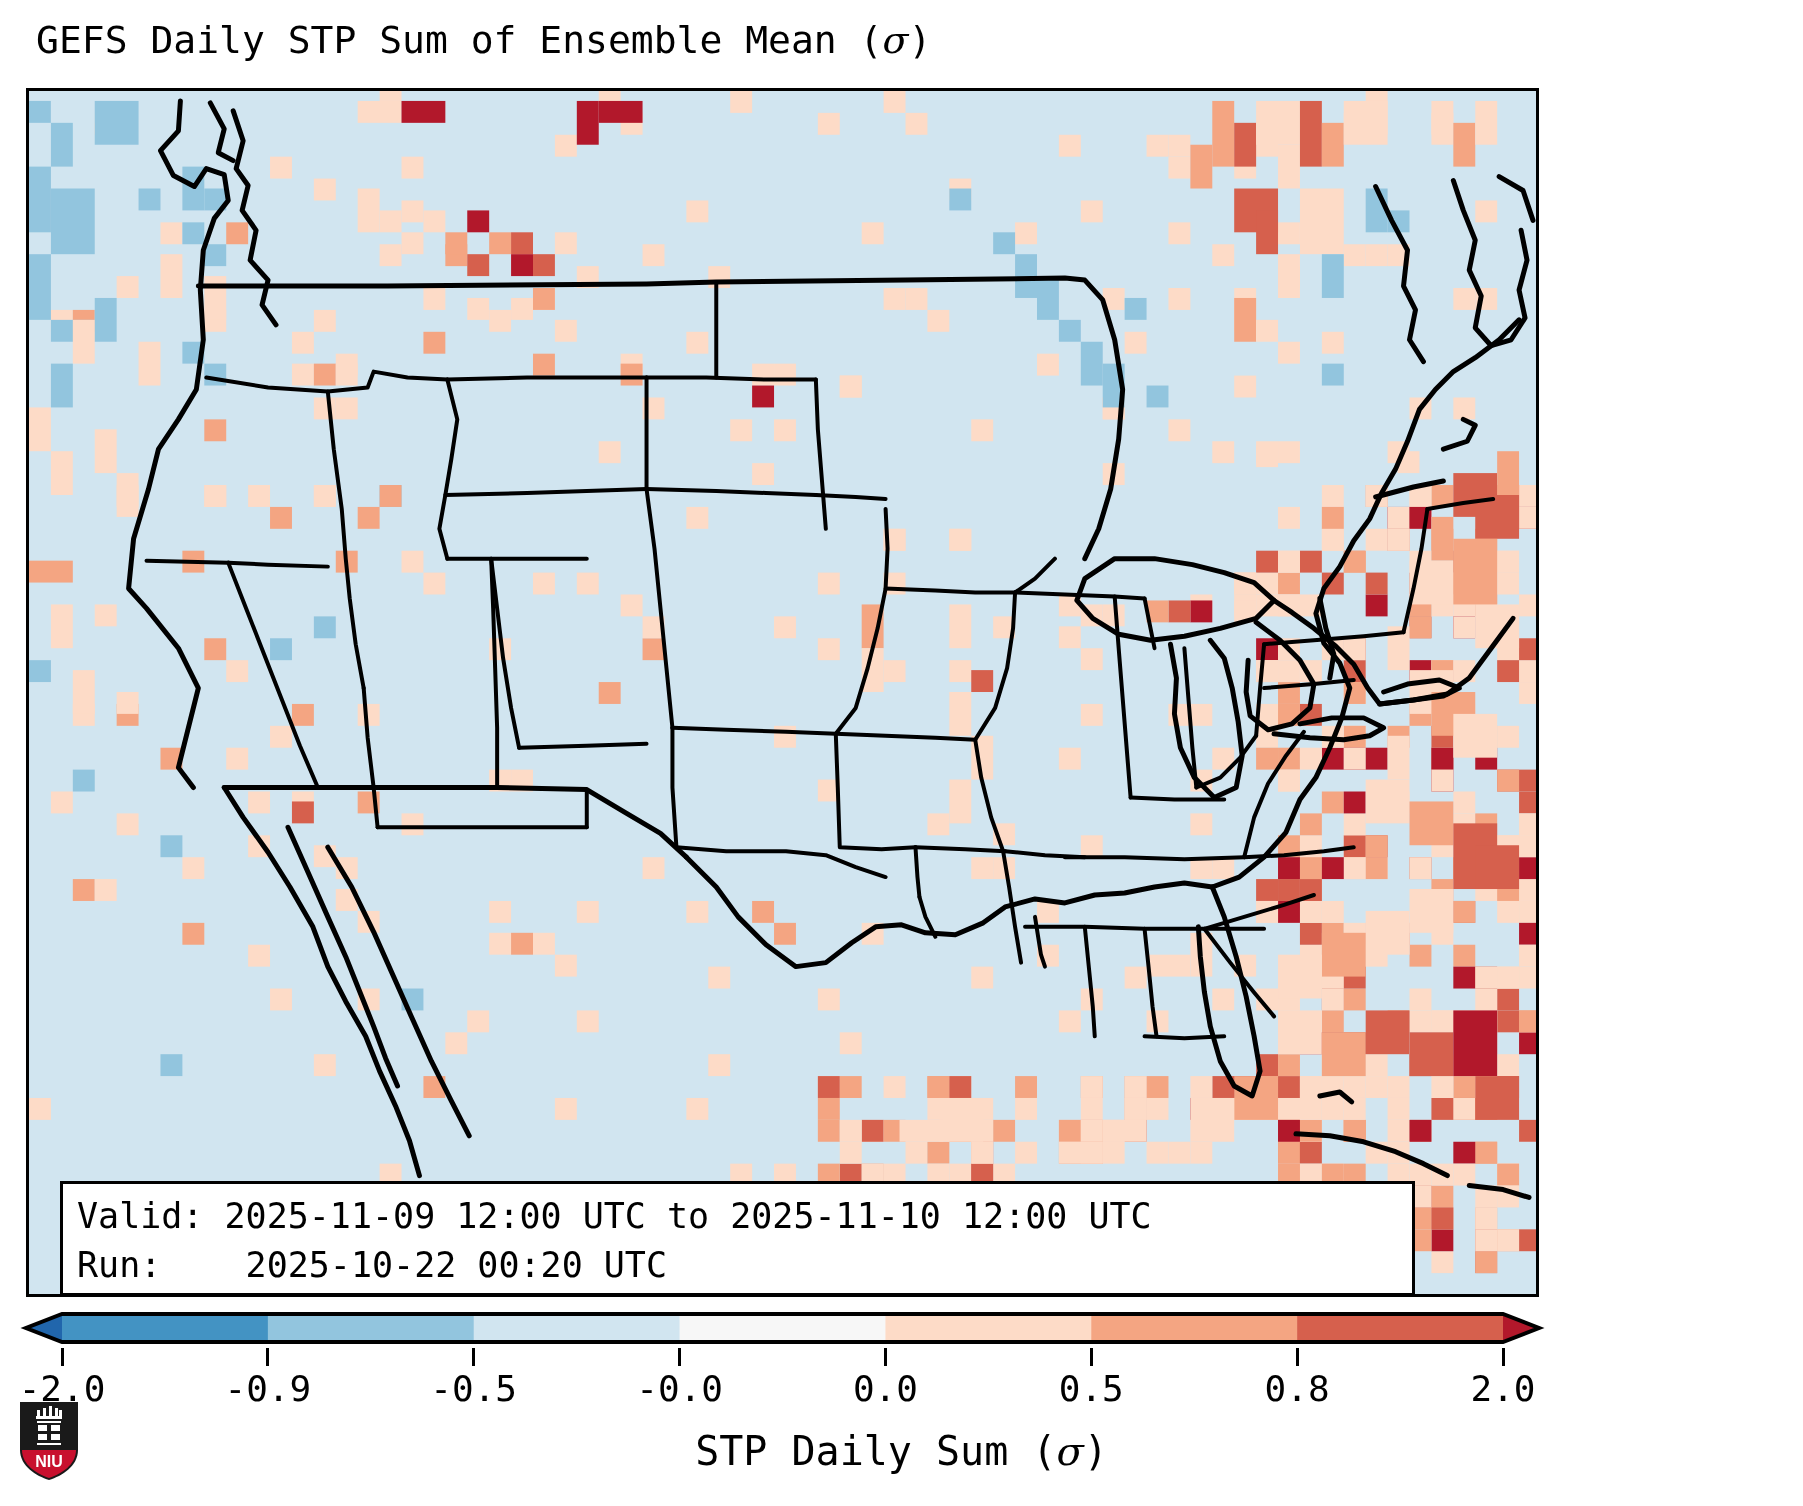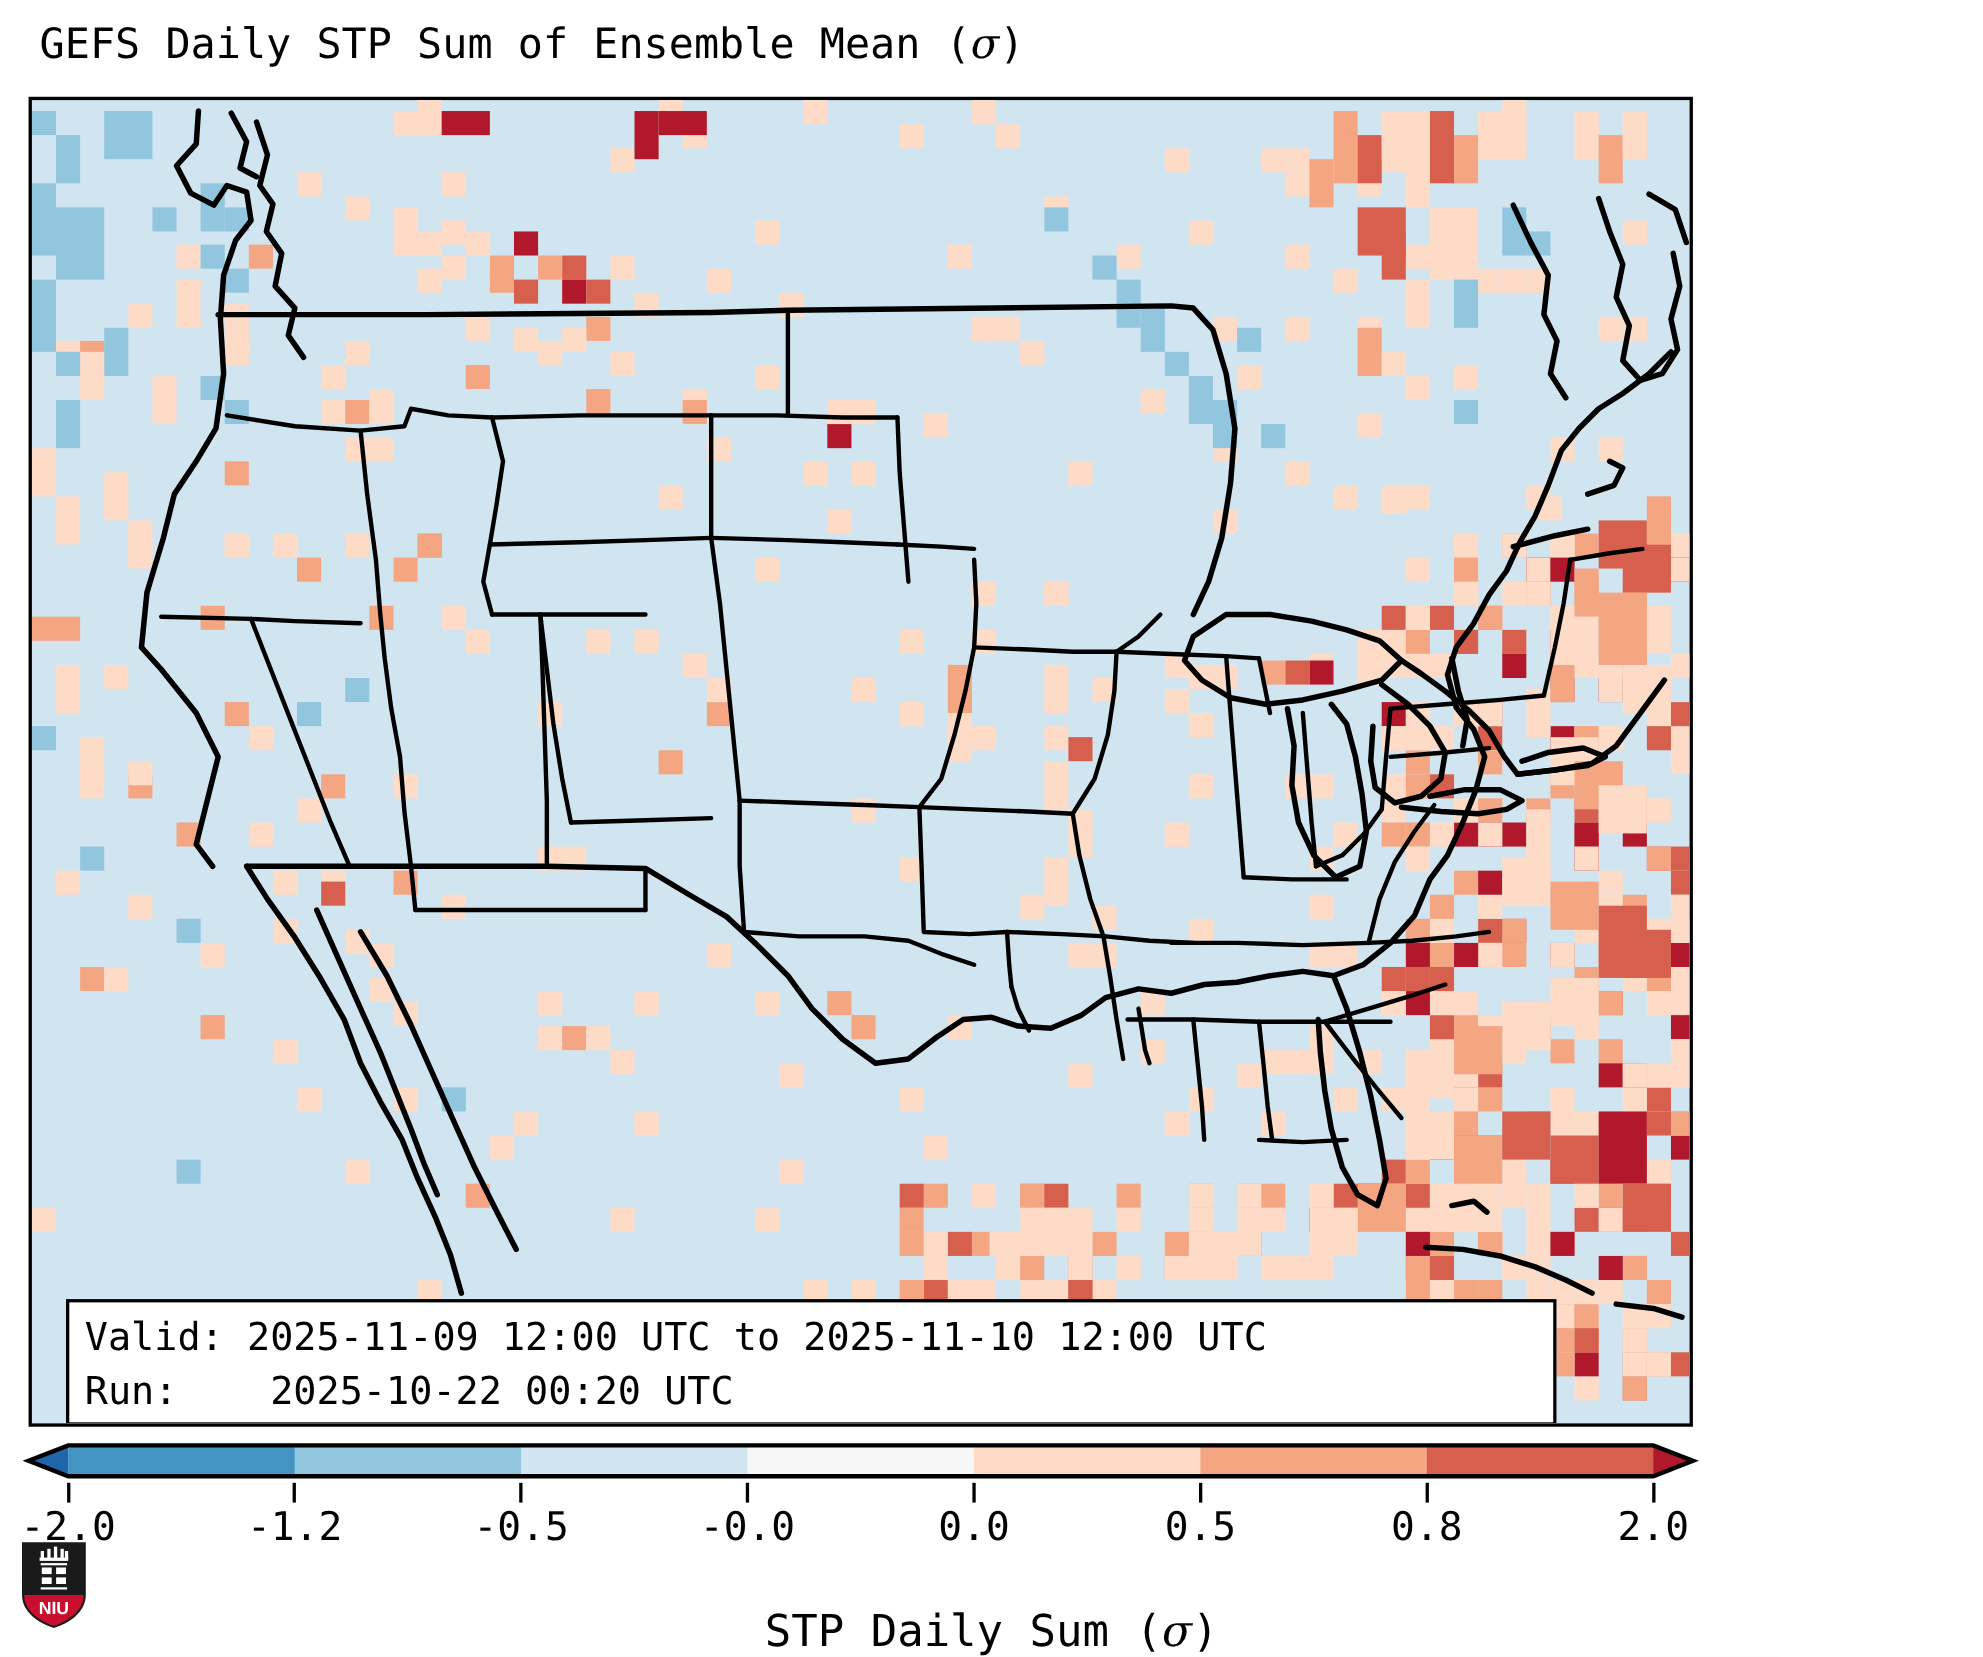--- a/index.html
+++ b/index.html
@@ -25,21 +25,21 @@
   #infobox div{font-size:35px;line-height:49px;white-space:pre;color:#000;
                font-family:"DejaVu Sans Mono","Liberation Mono",monospace;}
 
   
   #cbwrap{position:absolute;left:26px;top:1302px;width:1513px;height:52px;}
   #cbsvg{display:block;width:100%;height:52px;overflow:visible;}
   .cbtick{position:absolute;top:1348px;width:3px;height:18px;background:#000;}
   .cblabel{position:absolute;top:1368px;font-size:36px;color:#000;white-space:pre;
            transform:translateX(-50%);font-family:"DejaVu Sans Mono","Liberation Mono",monospace;}
   .cbtitle{position:absolute;top:1428px;left:0;width:1803px;text-align:center;font-size:40px;
-           color:#000;white-space:pre;font-family:"DejaVu Sans Mono","Liberation Mono",monospace;margin-top:32px;}
+           color:#000;white-space:pre;font-family:"DejaVu Sans Mono","Liberation Mono",monospace;}
   .cbtitle .sig{font-family:"DejaVu Serif","Liberation Serif",serif;font-style:italic;}
 
   
   #logo{position:absolute;left:18px;top:1400px;width:62px;height:82px;}
 </style>
 </head>
 <body>
 
 <div id="root">
 
@@ -1021,21 +1021,21 @@
         </g>
       <g id="cbframe">
           <path d="M36 12 L1477 12 L1513 26 L1477 40 L36 40 L0 26 Z" fill="none" stroke="#000" stroke-width="4"></path>
         </g>
     </svg>
   </div>
   <div id="cbticks">
       <div class="cbtick" style="left: 60.5px;"></div>
       <div class="cblabel" style="left: 62px;">-2.0</div>
       <div class="cbtick" style="left: 266.357px;"></div>
-      <div class="cblabel" style="left: 267.857px;">-1.2</div>
+      <div class="cblabel" style="left: 267.857px;">-0.9</div>
       <div class="cbtick" style="left: 472.214px;"></div>
       <div class="cblabel" style="left: 473.714px;">-0.5</div>
       <div class="cbtick" style="left: 678.071px;"></div>
       <div class="cblabel" style="left: 679.571px;">-0.0</div>
       <div class="cbtick" style="left: 883.929px;"></div>
       <div class="cblabel" style="left: 885.429px;">0.0</div>
       <div class="cbtick" style="left: 1089.79px;"></div>
       <div class="cblabel" style="left: 1091.29px;">0.5</div>
       <div class="cbtick" style="left: 1295.64px;"></div>
       <div class="cblabel" style="left: 1297.14px;">0.8</div>

